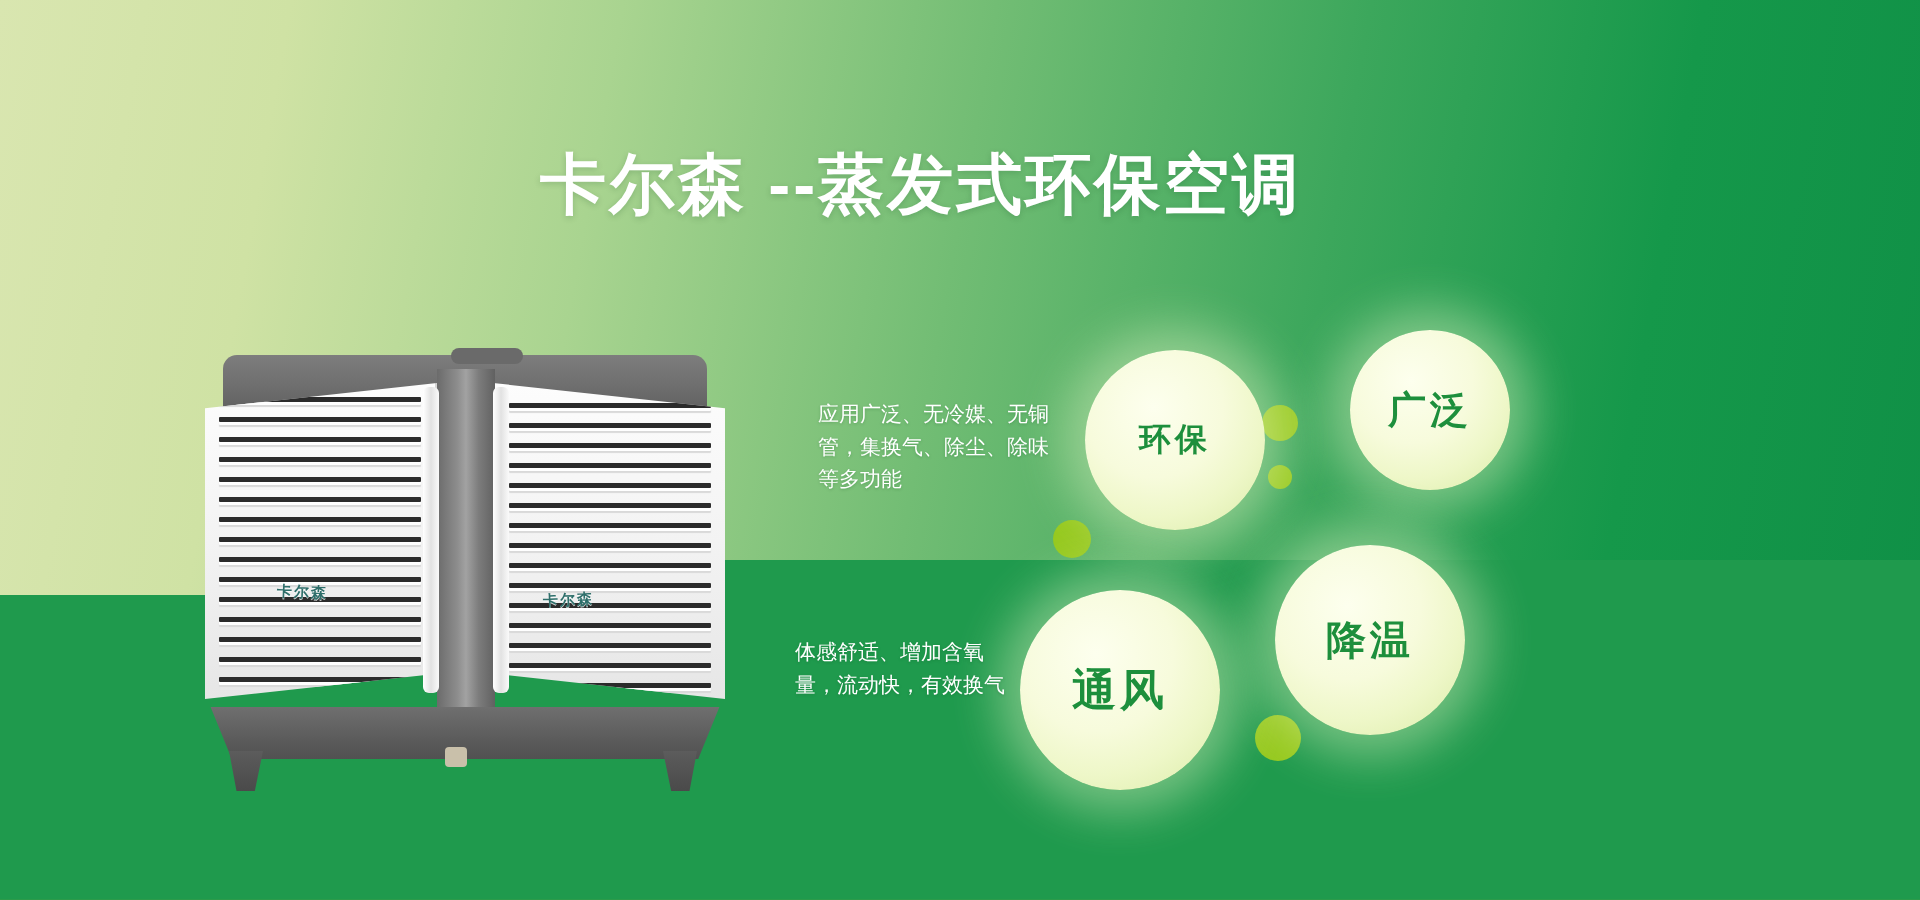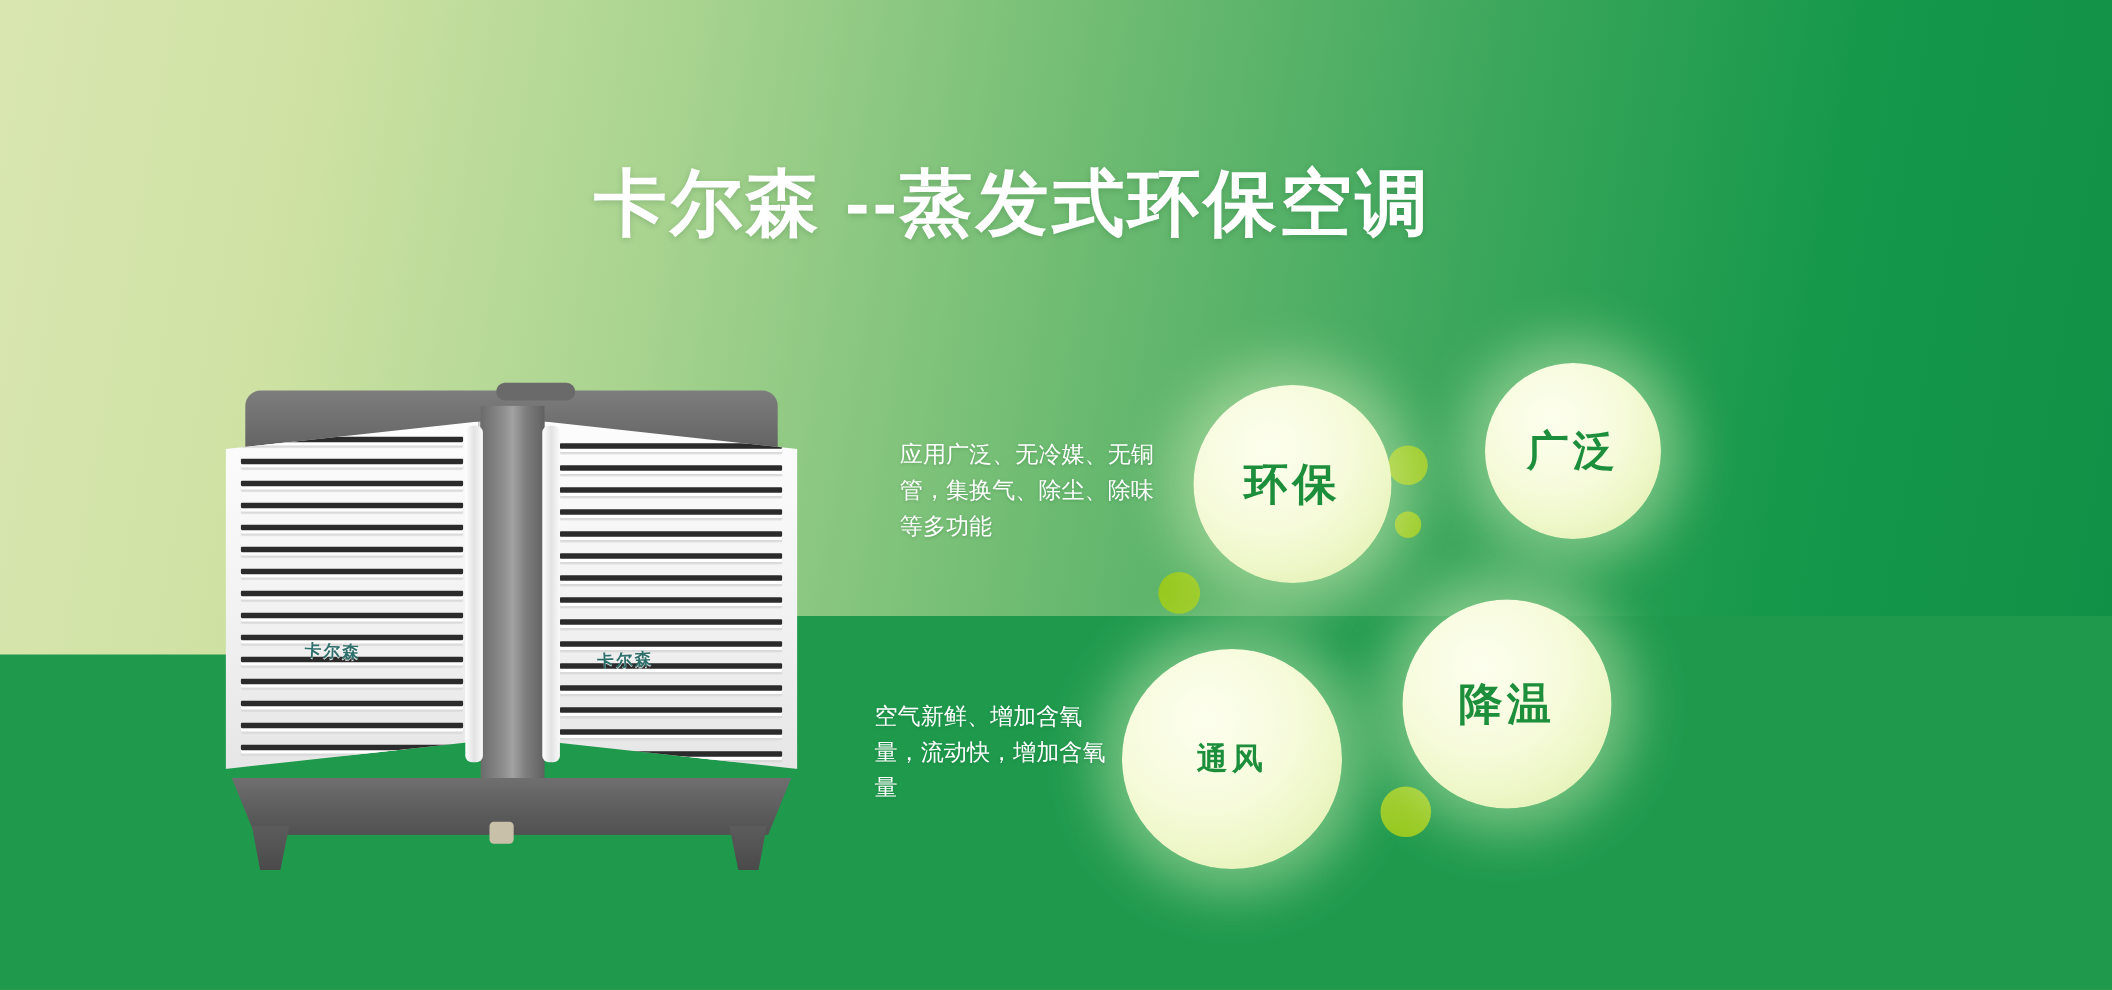--- a/index.html
+++ b/index.html
@@ -107,23 +107,23 @@
 
   
   .circle {
     position:absolute; border-radius:50%;
     display:flex; align-items:center; justify-content:center;
     background:radial-gradient(circle at 38% 32%,
       #fdffee 0%, #f7fbdc 42%, #eef7c8 66%, #e2f0b4 86%, rgba(220,238,170,.55) 100%);
     color:#1d8f3c; font-weight:700; letter-spacing:4px;
     box-shadow:0 0 48px 22px rgba(240,250,205,.42);
   }
-  .c-huanbao { left:1085px; top:350px; width:180px; height:180px; font-size:40px; }
+  .c-huanbao { left:1085px; top:350px; width:180px; height:180px; font-size:32px; }
   .c-guangfan { left:1350px; top:330px; width:160px; height:160px; font-size:38px; }
-  .c-tongfeng { left:1020px; top:590px; width:200px; height:200px; font-size:28px; }
+  .c-tongfeng { left:1020px; top:590px; width:200px; height:200px; font-size:44px; }
   .c-jiangwen { left:1275px; top:545px; width:190px; height:190px; font-size:40px; }
 
   
   .dot { position:absolute; border-radius:50%; background:#96c91e; }
   .dot-a { left:1262px; top:405px; width:36px; height:36px; }
   .dot-b { left:1268px; top:465px; width:24px; height:24px; }
   .dot-c { left:1053px; top:520px; width:38px; height:38px; }
   .dot-d { left:1255px; top:715px; width:46px; height:46px; }
 
   
@@ -206,15 +206,15 @@
   <div class="dot dot-b"></div>
   <div class="dot dot-c"></div>
   <div class="dot dot-d"></div>
 
   <div class="circle c-huanbao">环保</div>
   <div class="circle c-guangfan">广泛</div>
   <div class="circle c-tongfeng">通风</div>
   <div class="circle c-jiangwen">降温</div>
 
   <div class="desc d-eco">应用广泛、无冷媒、无铜管，集换气、除尘、除味等多功能</div>
-  <div class="desc d-vent">空气新鲜、增加含氧量，流动快，增加含氧量</div>
+  <div class="desc d-vent">体感舒适、增加含氧量，流动快，有效换气</div>
 
 </div>
 
 </body></html>

